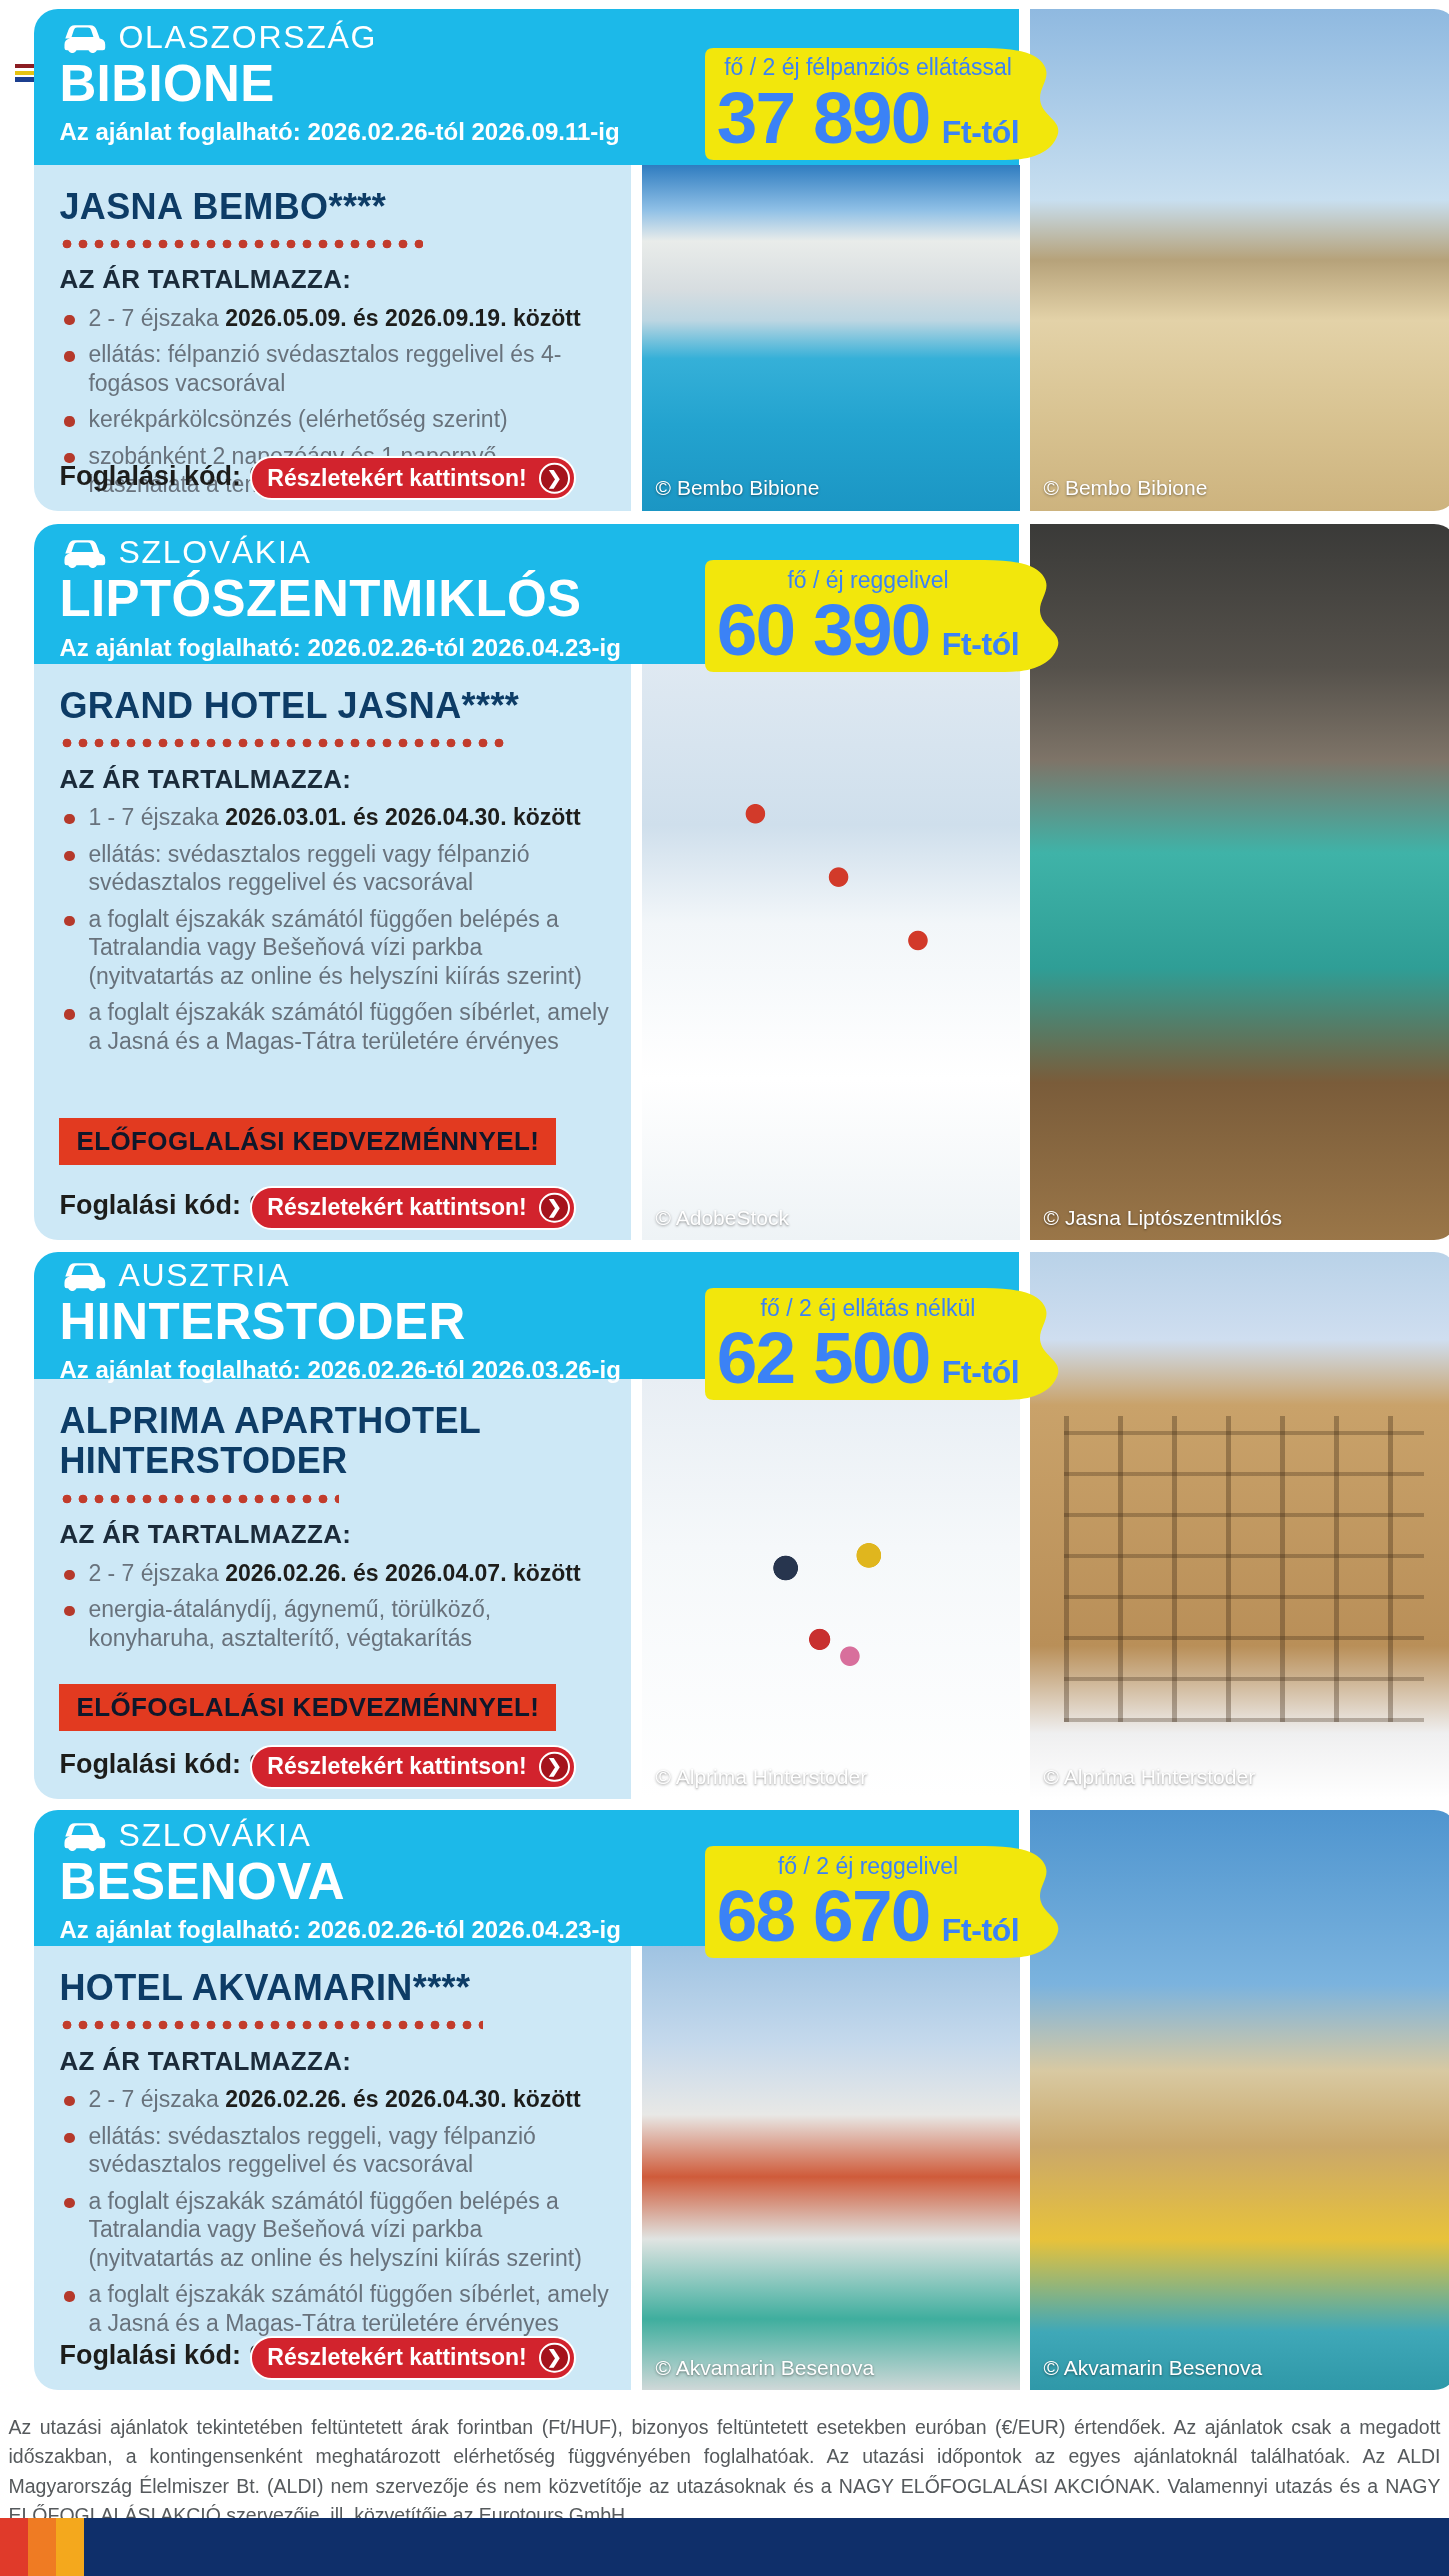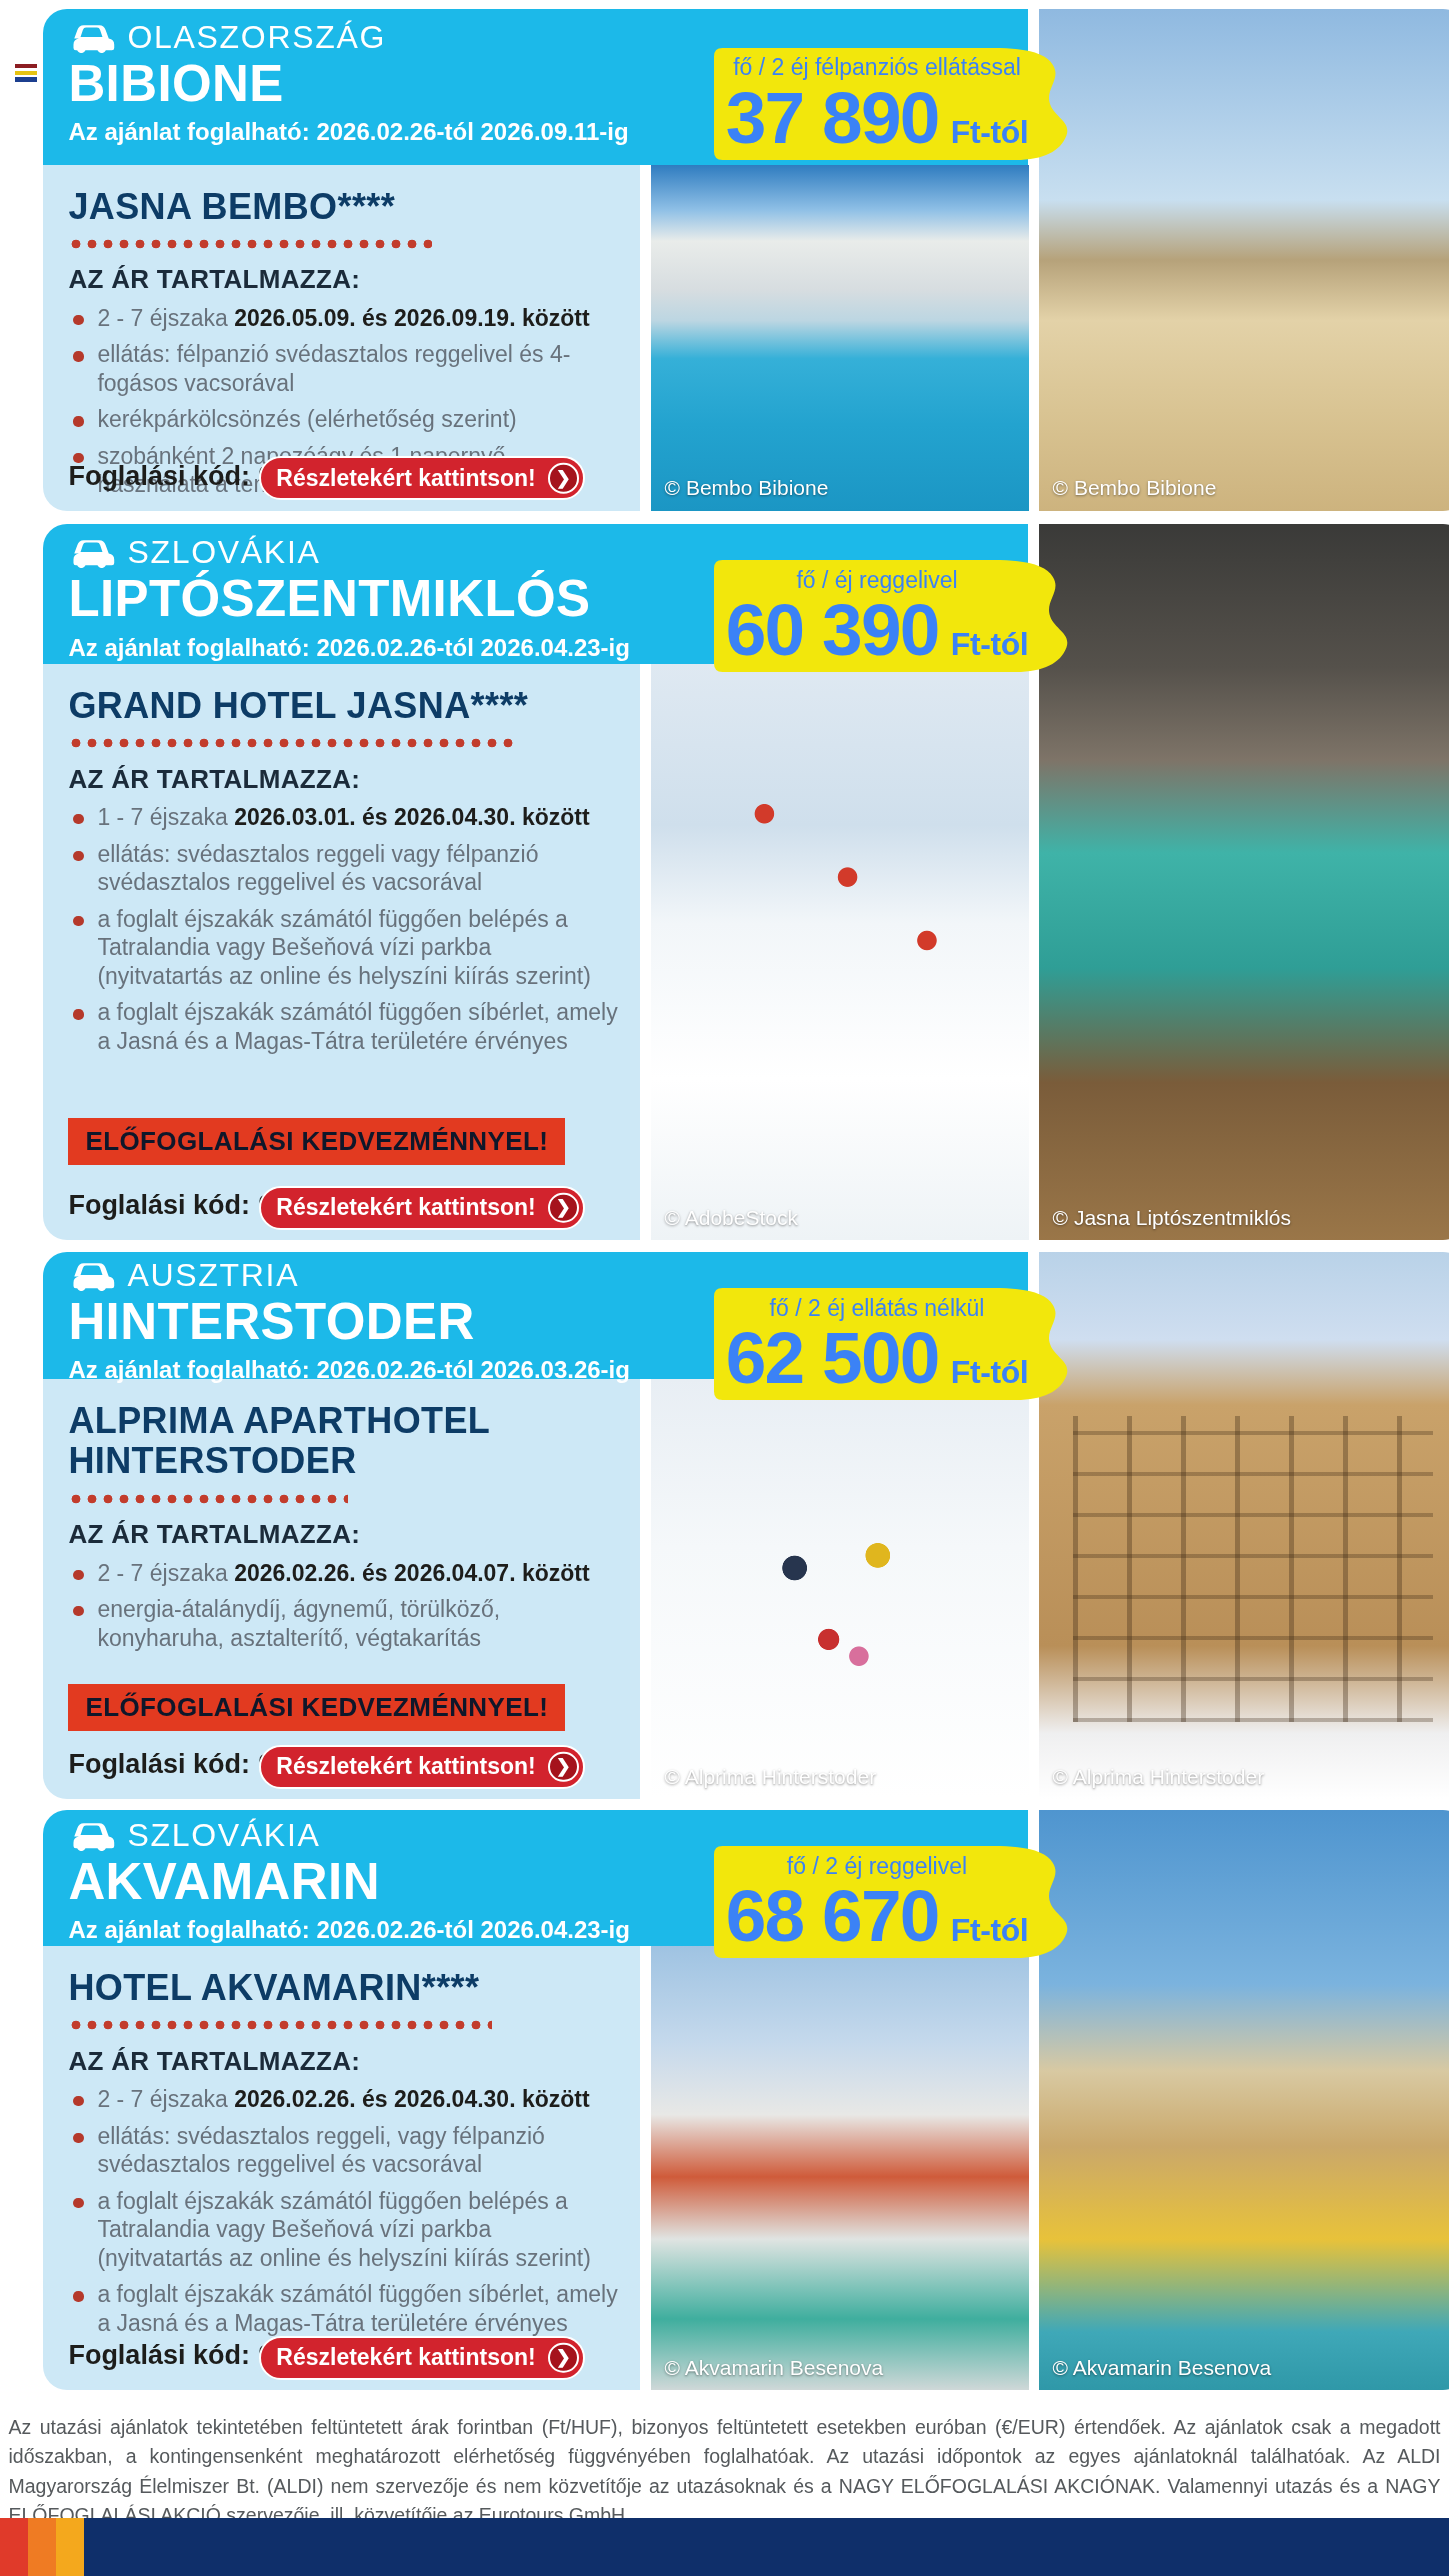--- a/index.html
+++ b/index.html
@@ -8,21 +8,21 @@
   #page { position:relative; width:1449px; height:2576px; background:#ffffff; overflow:hidden; }
 
   
   .print-mark { position:absolute; left:15.3px; top:64px; width:22px; }
   .print-mark i { display:block; height:4.2px; margin-bottom:2.5px; }
   .pm-r { background:#8c1d22; }
   .pm-y { background:#e6c312; }
   .pm-b { background:#1c3f8f; }
 
   
-  .card { position:absolute; left:43px; width:1284px; }
+  .card { position:absolute; left:34px; width:1284px; }
   .c1 { top:8.5px;   height:502px; }
   .c2 { top:524px;  height:716px; }
   .c3 { top:1252px; height:547px; }
   .c4 { top:1810px; height:580px; }
 
   .band { position:absolute; left:0; top:0; width:985px; background:#1cb9e9;
           border-radius:24px 0 0 0; padding:12px 0 0 25.4px; z-index:2; }
   .c1 .band { height:156px; }
   .c2 .band { height:140px; }
   .c3 .band { height:127px; padding-top:6.8px; }
@@ -305,21 +305,21 @@
     <header class="band">
       <div class="country-row">
         <svg viewBox="0 0 60 40">
           <path d="M8 22 l4-11 q2-6 8-6 h20 q6 0 8 6 l4 11 q7 1 7 8 v4 q0 3-3 3 h-46 q-3 0-3-3 v-4 q0-7 7-8 z" fill="#ffffff"></path>
           <path d="M16 20 l3-9 q1-3 4-3 h14 q3 0 4 3 l3 9 z" fill="#1cb9e9"></path>
           <circle cx="17" cy="35" r="5.5" fill="#ffffff"></circle>
           <circle cx="43" cy="35" r="5.5" fill="#ffffff"></circle>
         </svg>
         <span class="country-label">SZLOVÁKIA</span>
       </div>
-      <h1 class="city">AKVAMARIN</h1>
+      <h1 class="city">BESENOVA</h1>
       <div class="booking-window">Az ajánlat foglalható: 2026.02.26-tól 2026.04.23-ig</div>
     </header>
 
     <div class="price-tag">
       <svg class="tagbg" viewBox="0 0 432 132" preserveAspectRatio="none">
         <path d="M10 0 H330 C368 0 392 6 400 20 C410 36 392 47 396 64 C400 81 422 86 416 103 C409 122 388 132 354 132 H10 Q0 132 0 122 V10 Q0 0 10 0 Z" fill="#f2e70c"></path>
       </svg>
       <div class="price-inner">
         <div class="price-qualifier">fő / 2 éj reggelivel</div>
         <div class="price-row">

